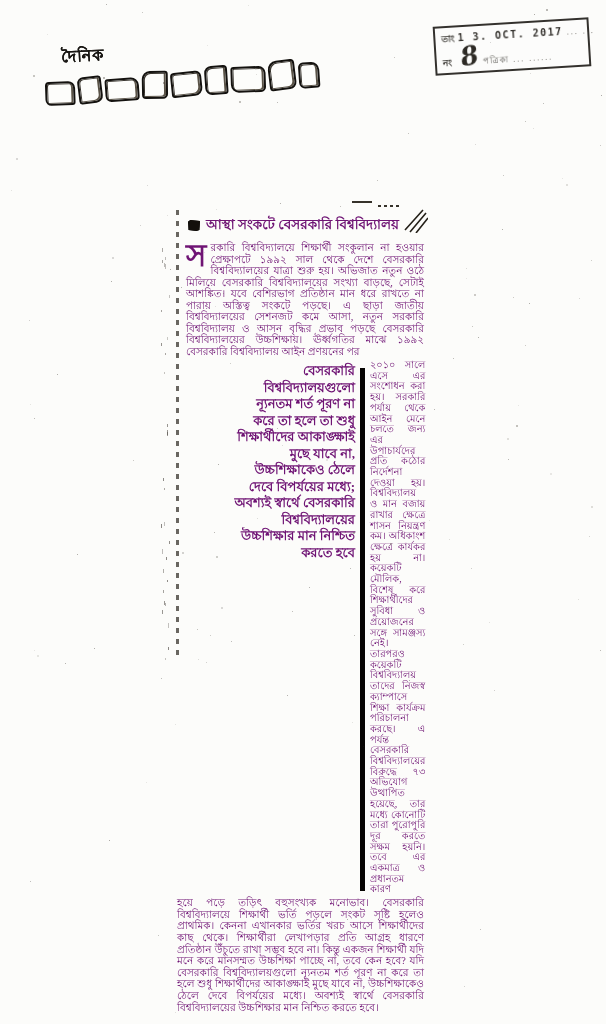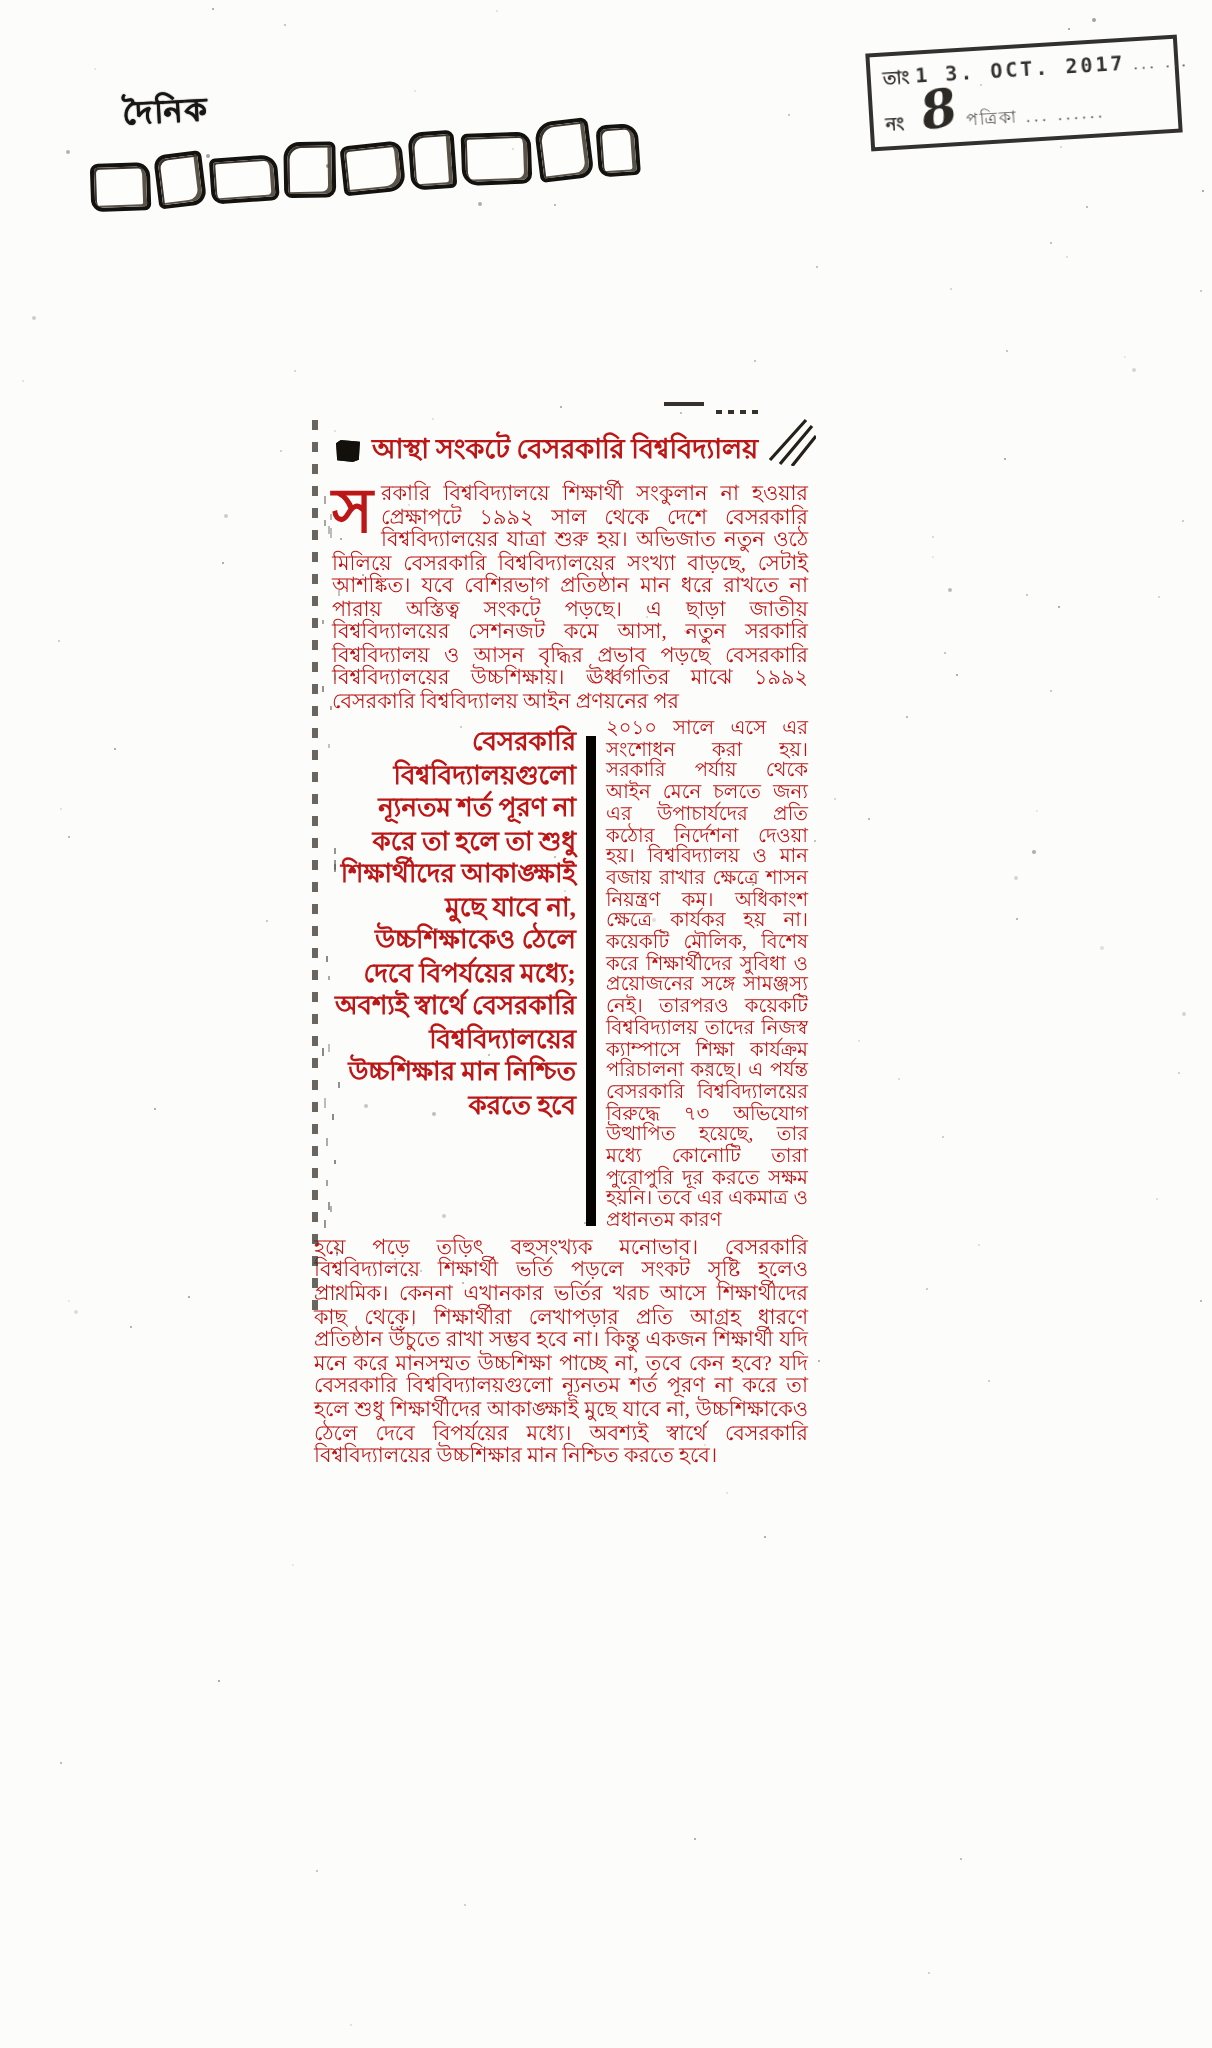--- a/index.html
+++ b/index.html
@@ -53,23 +53,23 @@
   .stamp-row2{margin-top:1px;position:relative;height:20px;}
   .stamp-number{
     font-size:26px;line-height:18px;font-style:italic;font-weight:bold;
     font-family:"DejaVu Serif",serif;transform:rotate(-8deg);
     display:inline-block;margin:0 4px -4px 6px;color:#1c1914;
   }
   .stamp-word{font-size:8.5px;letter-spacing:1px;opacity:.85;}
 
   
   .clipping{
-    position:absolute;left:150px;top:198px;width:262px;height:474px;
+    position:absolute;left:170px;top:198px;width:262px;height:474px;
     box-sizing:border-box;padding:8px 8px 6px 16px;
-    color:#b91c1c;
+    color:#701a75;
     filter:blur(.22px) contrast(1.06);
   }
   .cut-edge{
     position:absolute;left:6px;top:12px;width:3px;height:448px;
     background:repeating-linear-gradient(to bottom,#3c3832 0 5px,transparent 5px 11px);
     opacity:.75;
   }
   .top-dash-a{position:absolute;left:182px;top:3px;width:20px;height:2px;background:#3a362f;}
   .top-dash-b{position:absolute;left:208px;top:7px;width:24px;height:2px;
     background:repeating-linear-gradient(to right,#3a362f 0 3px,transparent 3px 6px);}
@@ -99,20 +99,21 @@
   .drop-cap{
     float:left;font-size:31px;line-height:25px;font-weight:bold;
     padding:1px 4px 0 0;
   }
 
   .cols{display:flex;margin-top:3px;}
   .quote-col{
     width:122px;flex:0 0 auto;padding-top:3px;
     font-size:13px;line-height:16.5px;font-weight:600;
     text-align:right;
+    margin-left:47px;
   }
   .col-divider{
     width:5px;flex:0 0 auto;background:#0d0b09;
     margin:8px 5px 4px 5px;
   }
   .body-col{
     flex:1;font-size:9.8px;line-height:10.7px;text-align:justify;
   }
 
   .closing{

